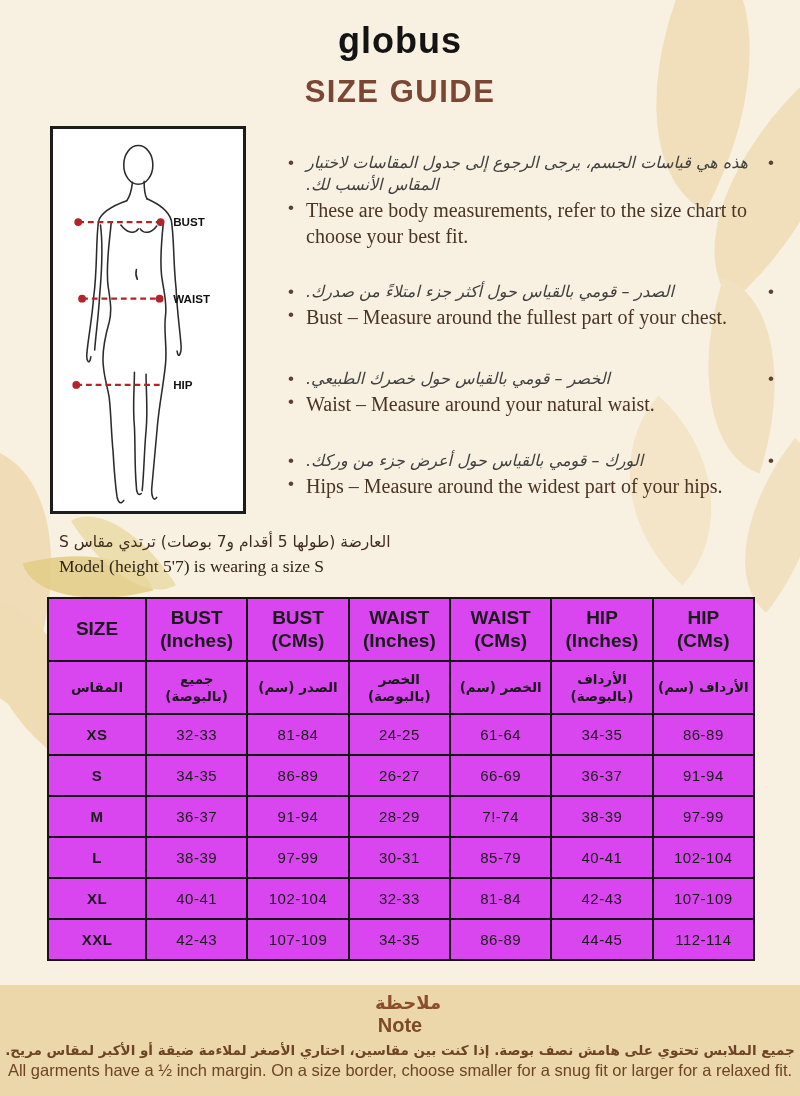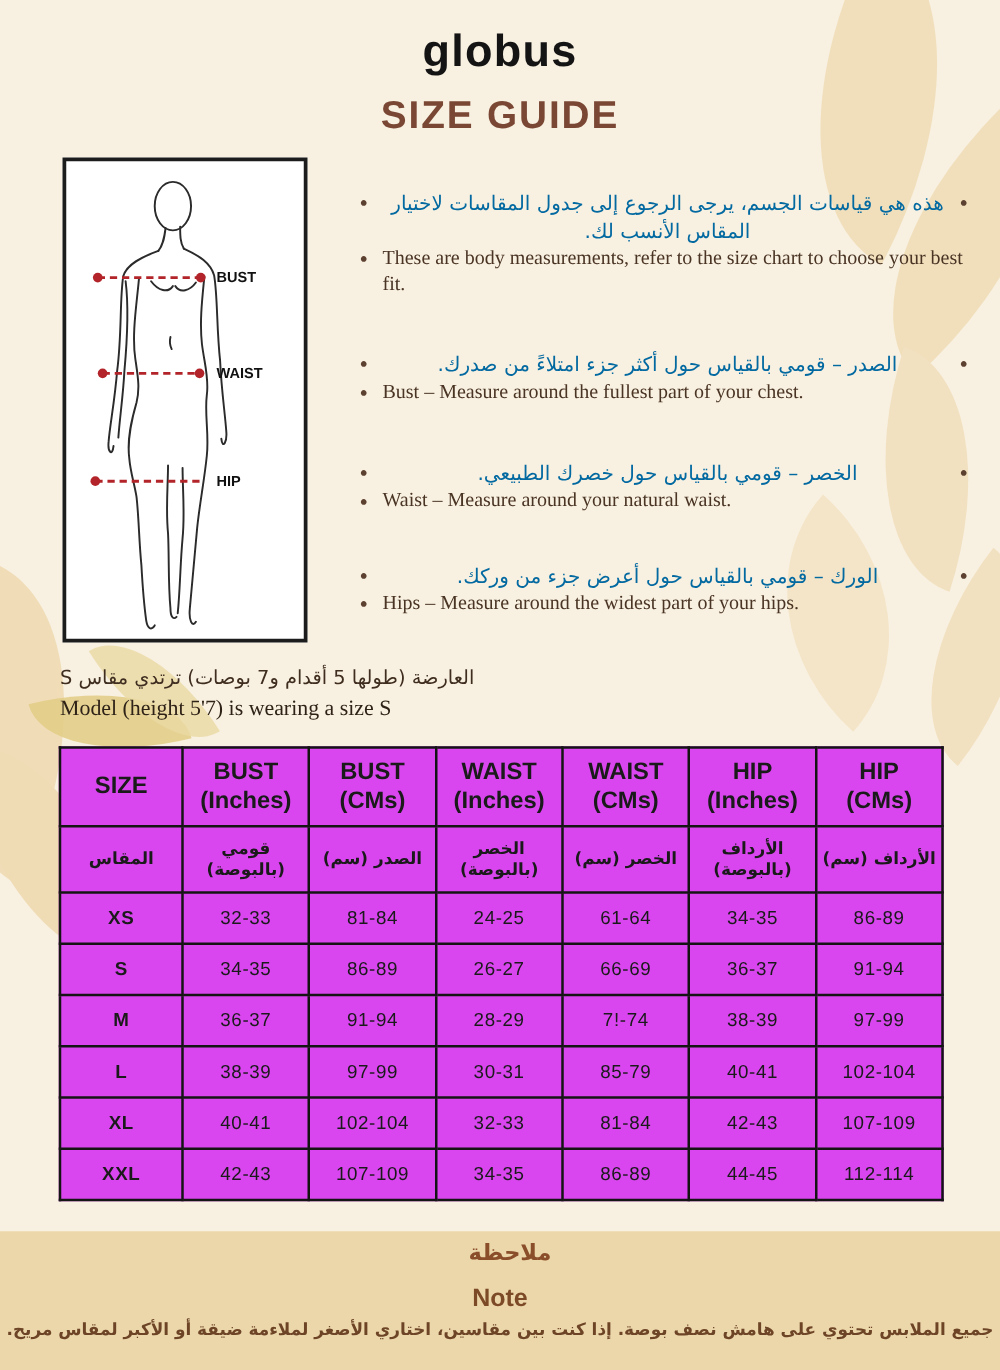--- a/index.html
+++ b/index.html
@@ -14,44 +14,44 @@
         font-size:31px;font-weight:800;color:#7a4734;letter-spacing:1.5px;}
   
   .figure-box{position:absolute;left:50px;top:126px;width:196px;height:388px;z-index:2;
         background:#ffffff;border:3px solid #1c1c1c;box-sizing:border-box;}
   .figure-box svg{display:block;width:100%;height:100%;}
   
   .item{position:absolute;left:288px;width:486px;z-index:2;}
   .b-row{display:flex;align-items:flex-start;}
   .dot{flex:none;width:18px;font-size:17px;line-height:1.35;color:#5d4130;}
   .dot-r{flex:none;width:12px;text-align:right;font-size:17px;line-height:1.35;color:#5d4130;}
-  .ar-text{flex:1;direction:rtl;unicode-bidi:plaintext;text-align:center;
-        font-family:"DejaVu Sans",sans-serif;font-size:16px;line-height:1.4;color:#0369a1;}
-  .en-text{flex:1;font-family:"Liberation Serif",serif;font-size:16px;line-height:1.3;color:#4a3424;}
-  
-  .model-note{position:absolute;left:48px;top:531px;width:440px;z-index:2;}
+  .ar-text{flex:1;direction:rtl;unicode-bidi:plaintext;text-align:left;
+        font-family:"DejaVu Sans",sans-serif;font-size:16px;line-height:1.4;color:#404040;font-style:italic;}
+  .en-text{flex:1;font-family:"Liberation Serif",serif;font-size:20px;line-height:1.3;color:#4a3424;}
+  
+  .model-note{position:absolute;left:59px;top:531px;width:440px;z-index:2;}
   .model-ar{direction:rtl;text-align:left;font-family:"DejaVu Sans",sans-serif;
         font-size:15.5px;color:#3f2e20;line-height:1.5;}
   .model-en{font-family:"Liberation Serif",serif;font-size:17.5px;color:#2f2318;line-height:1.4;}
   
   table.size{position:absolute;left:47px;top:597px;width:708px;z-index:3;
         border-collapse:collapse;background:#d946ef;table-layout:fixed;}
   table.size td{border:2px solid #141414;text-align:center;vertical-align:middle;
         color:#1a1a1a;padding:0;}
   tr.h-en td{height:61px;font-weight:700;font-size:19px;line-height:1.2;}
   tr.h-ar td{height:51px;font-weight:700;font-family:"DejaVu Sans",sans-serif;
         font-size:13.5px;line-height:1.25;direction:rtl;}
   tr.data td{height:39px;font-size:15px;letter-spacing:.5px;}
   td.size-col{font-weight:700;font-size:19px;}
   
   .footer{position:absolute;left:0;top:985px;width:800px;height:111px;z-index:3;
         background:#ecd7ab;text-align:center;}
   .note-ar{margin-top:7px;font-family:"DejaVu Sans",sans-serif;font-weight:700;
         font-size:18px;color:#8a4e2b;padding-left:16px;}
-  .note-en{font-weight:700;font-size:20px;color:#7d4a28;margin-top:15px;}
+  .note-en{font-weight:700;font-size:20px;color:#7d4a28;margin-top:1px;}
   .foot-ar{direction:rtl;font-family:"DejaVu Sans",sans-serif;font-size:13.5px;
         font-weight:600;color:#6d4426;margin-top:5px;}
   .foot-en{font-size:16.5px;color:#6d4426;margin-top:3px;}
 </style>
 </head>
 <body>
 
 <div class="page">
 
   <div class="leaf" style="left:638px;top:-40px;width:130px;height:235px;background:#f1dfbc;transform:rotate(28deg);"></div>
@@ -195,21 +195,21 @@
         <td>
             <div>HIP</div>
             <div>(CMs)</div>
           </td>
       </tr>
       <tr class="h-ar">
         <td>
             <div>المقاس</div>
           </td>
         <td>
-            <div>قومي</div>
+            <div>جميع</div>
             <div>(بالبوصة)</div>
           </td>
         <td>
             <div>الصدر (سم)</div>
           </td>
         <td>
             <div>الخصر</div>
             <div>(بالبوصة)</div>
           </td>
         <td>
@@ -277,15 +277,16 @@
         <td>44-45</td>
         <td>112-114</td>
       </tr>
     </tbody>
   </table>
 
   <div class="footer">
     <div class="note-ar">ملاحظة</div>
     <div class="note-en">Note</div>
     <div class="foot-ar">جميع الملابس تحتوي على هامش نصف بوصة. إذا كنت بين مقاسين، اختاري الأصغر لملاءمة ضيقة أو الأكبر لمقاس مريح.</div>
+    <div class="foot-en">All garments have a ½ inch margin. On a size border, choose smaller for a snug fit or larger for a relaxed fit.</div>
   </div>
 
 </div>
 
 </body></html>

